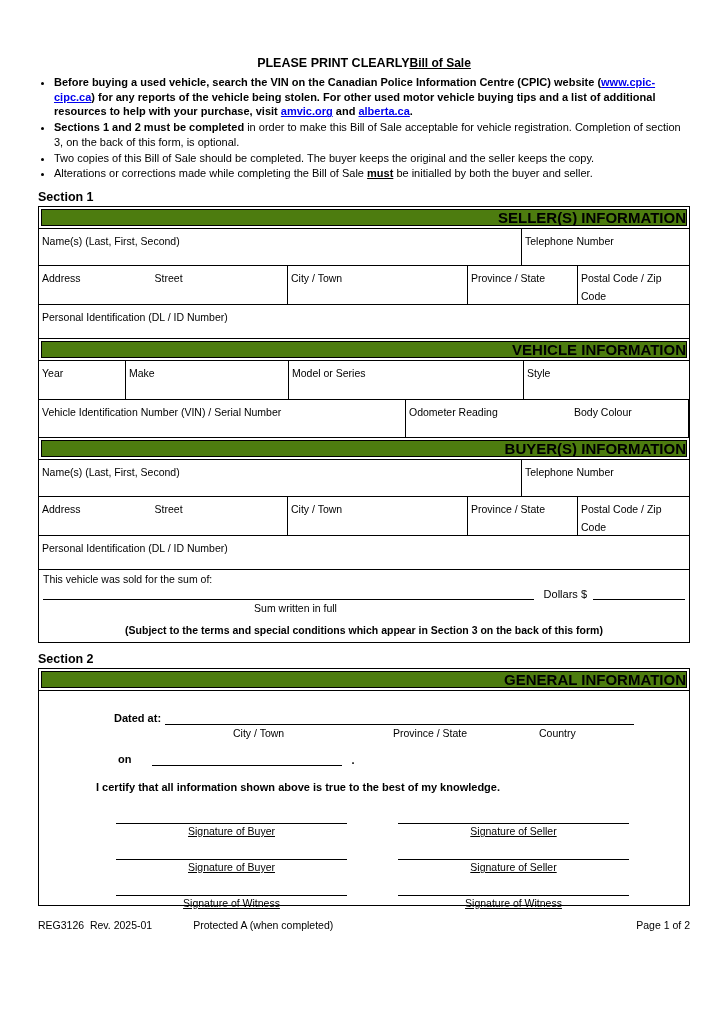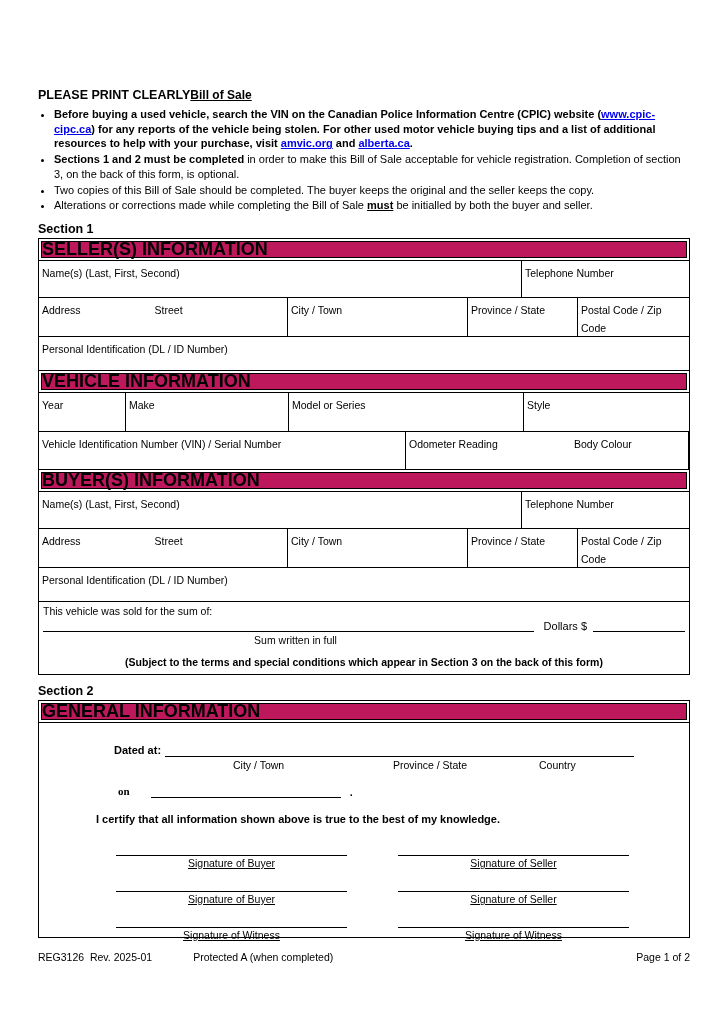--- a/index.html
+++ b/index.html
@@ -1,38 +1,38 @@
 <!DOCTYPE html>
 <html><head>
 <meta charset="utf-8">
 <style>
   * { margin:0; padding:0; box-sizing:border-box; }
   html,body { width:726px; height:1024px; background:#ffffff; }
   body { font-family:"Liberation Sans", sans-serif; color:#000; }
   .page { width:726px; height:1024px; padding:56px 36px 0 38px; position:relative; }
 
   
-  .hdr { display:flex; justify-content:flex-start; align-items:flex-end;margin-top:32px; }
+  .hdr { display:flex; justify-content:center; align-items:flex-end; }
   .print-clearly { font-size:12.5px; font-weight:bold; }
   .doc-title { font-size:12px; font-weight:bold;text-decoration:underline; }
 
   
   ul.instructions { margin:5px 0 0 16px; }
   ul.instructions li { font-size:11px; line-height:1.34; margin-bottom:1px; }
   .b { font-weight:bold; }
   .u { text-decoration:underline; }
   a.link { color:#0000EE; text-decoration:underline; }
 
   
   .sec-heading { font-size:12.5px; font-weight:bold; margin-top:9px; margin-bottom:2px; }
 
   
   .ftable { border:1.7px solid #000; width:652px; }
   .barwrap { padding:2px; border-bottom:1.5px solid #000; background:#fff; }
-  .bar { border:1.2px solid #000; background:#be185d; text-align:left; font-weight:bold; font-size:18px; line-height:15px; }
+  .bar { border:1.2px solid #000; background:#4d7c0f; text-align:right; font-weight:bold; font-size:15px; line-height:15px; }
   .frow { display:flex; border-bottom:1.5px solid #000; }
   .frow.lastrow { border-bottom:none; }
   .fcell { border-right:1.5px solid #000; padding:2px 3px; position:relative; }
   .fcell.last { border-right:none; }
   .lbl { font-size:10.5px; }
 
   
   .soldbox { padding:3px 4px 6px 4px; }
   .sold-label { font-size:10.5px; }
   .sumrow { display:flex; align-items:center; margin-top:2px; }
@@ -47,21 +47,21 @@
   .genbox { height:214px; padding-top:21px; position:relative; }
   .dated-row { display:flex; align-items:center; margin-left:75px; margin-right:55px; }
   .dated-row .dlabel { font-size:11px; font-weight:bold; padding-bottom:1px; }
   .dated-row .wline { flex:1; margin-left:4px; }
   .dated-captions { position:relative; height:13px; margin-top:2px; font-size:10.5px; }
   .dated-captions span { position:absolute; top:0; }
   .cap-city { left:194px; }
   .cap-prov { left:354px; }
   .cap-country { left:500px; }
   .on-row { display:flex; align-items:flex-end; margin-left:79px; margin-top:13px; }
-  .on-row .olabel { font-size:11px; font-weight:bold; padding-bottom:1px;font-family:Liberation Serif, serif; }
+  .on-row .olabel { font-size:11px; font-weight:bold; padding-bottom:1px; }
   .on-row .wline { width:190px; margin-left:21px; }
   .on-row .period { font-size:11px; font-weight:bold; margin-left:9px; }
   .certify { margin-left:57px; margin-top:15px; font-size:11px; font-weight:bold; }
   .sig-grid { margin-top:21px; }
   .sig-row { display:flex; margin-bottom:13px; }
   .sig-slot { width:231px;text-decoration:underline; }
   .sig-slot.leftcol { margin-left:77px; }
   .sig-slot.rightcol { margin-left:51px; }
   .sig-line { border-bottom:1.6px solid #000; height:10px; }
   .sig-cap { text-align:center; font-size:10.5px; margin-top:1px; }

